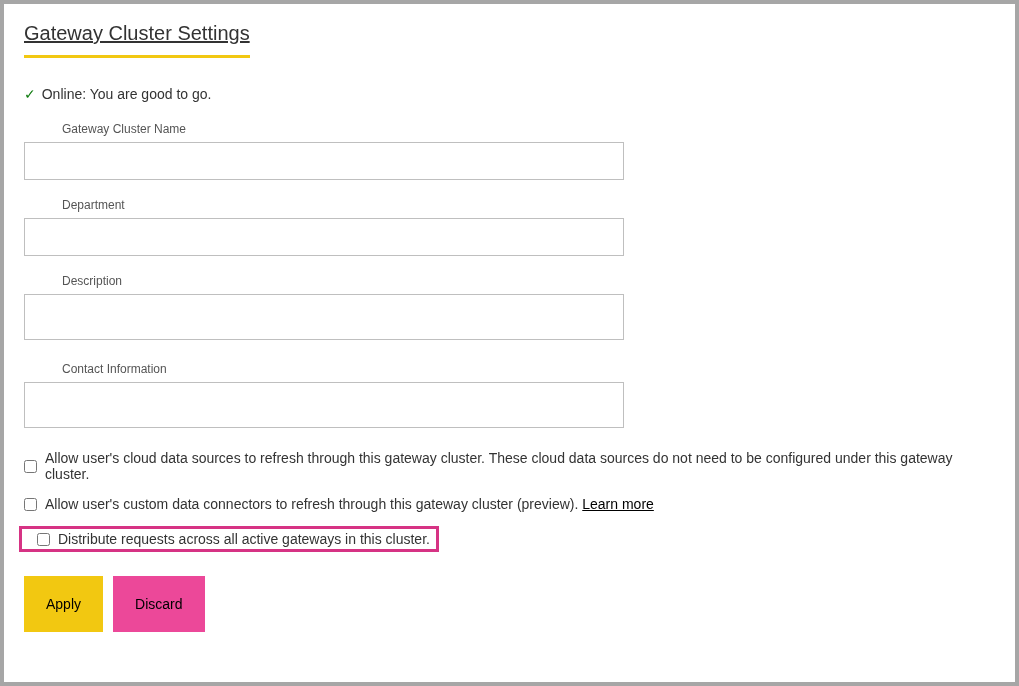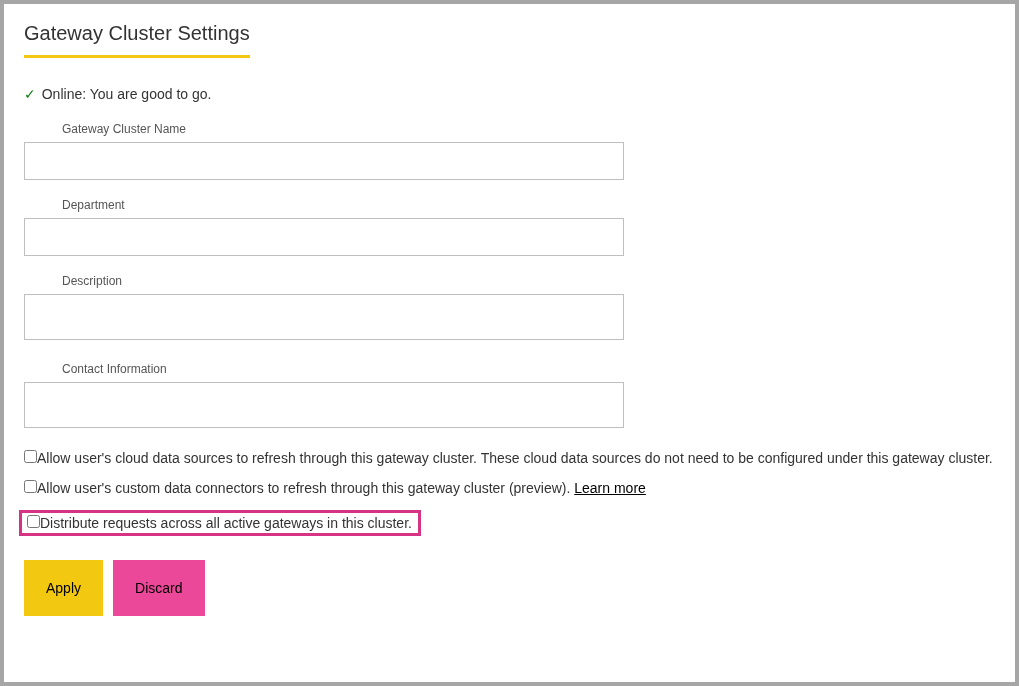--- a/index.html
+++ b/index.html
@@ -26,20 +26,21 @@
       gap: 30px;
       border-bottom: 0;
       margin-bottom: 28px;
     }
     .tab {
       font-size: 20px;
       font-weight: 300;
       color: #333333;
       padding-bottom: 10px;
       cursor: pointer;
+      text-decoration: underline;
     }
     .tab.active {
       border-bottom: 3px solid #f2c811;
     }
     .status-row {
       display: flex;
       align-items: center;
       gap: 6px;
       margin-bottom: 20px;
       color: #333333;
@@ -74,38 +75,40 @@
       height: 46px;
       border: 1px solid #bfbfbf;
       background: #ffffff;
       padding: 6px 10px;
       font-size: 14px;
       font-family: inherit;
       resize: none;
     }
     .checkbox-row {
       display: flex;
+      align-items: center;
+      gap: 8px;
       margin-bottom: 14px;
       font-size: 14px;
       color: #333333;
     }
     .checkbox-row input[type="checkbox"] {
       width: 13px;
       height: 13px;
       margin: 0;
       flex-shrink: 0;
     }
     .checkbox-row a {
       color: #000000;
       text-decoration: underline;
     }
     .highlighted {
       border: 3px solid #d63384;
       display: inline-flex;
-      padding: 2px 6px 2px 2px;
+      padding: 2px 6px 2px 12px;
       margin-left: -5px;
       margin-bottom: 14px;
     }
     .highlighted .checkbox-row {
       margin-bottom: 0;
       margin-left: 3px;
     }
     .button-row {
       display: flex;
       gap: 10px;

